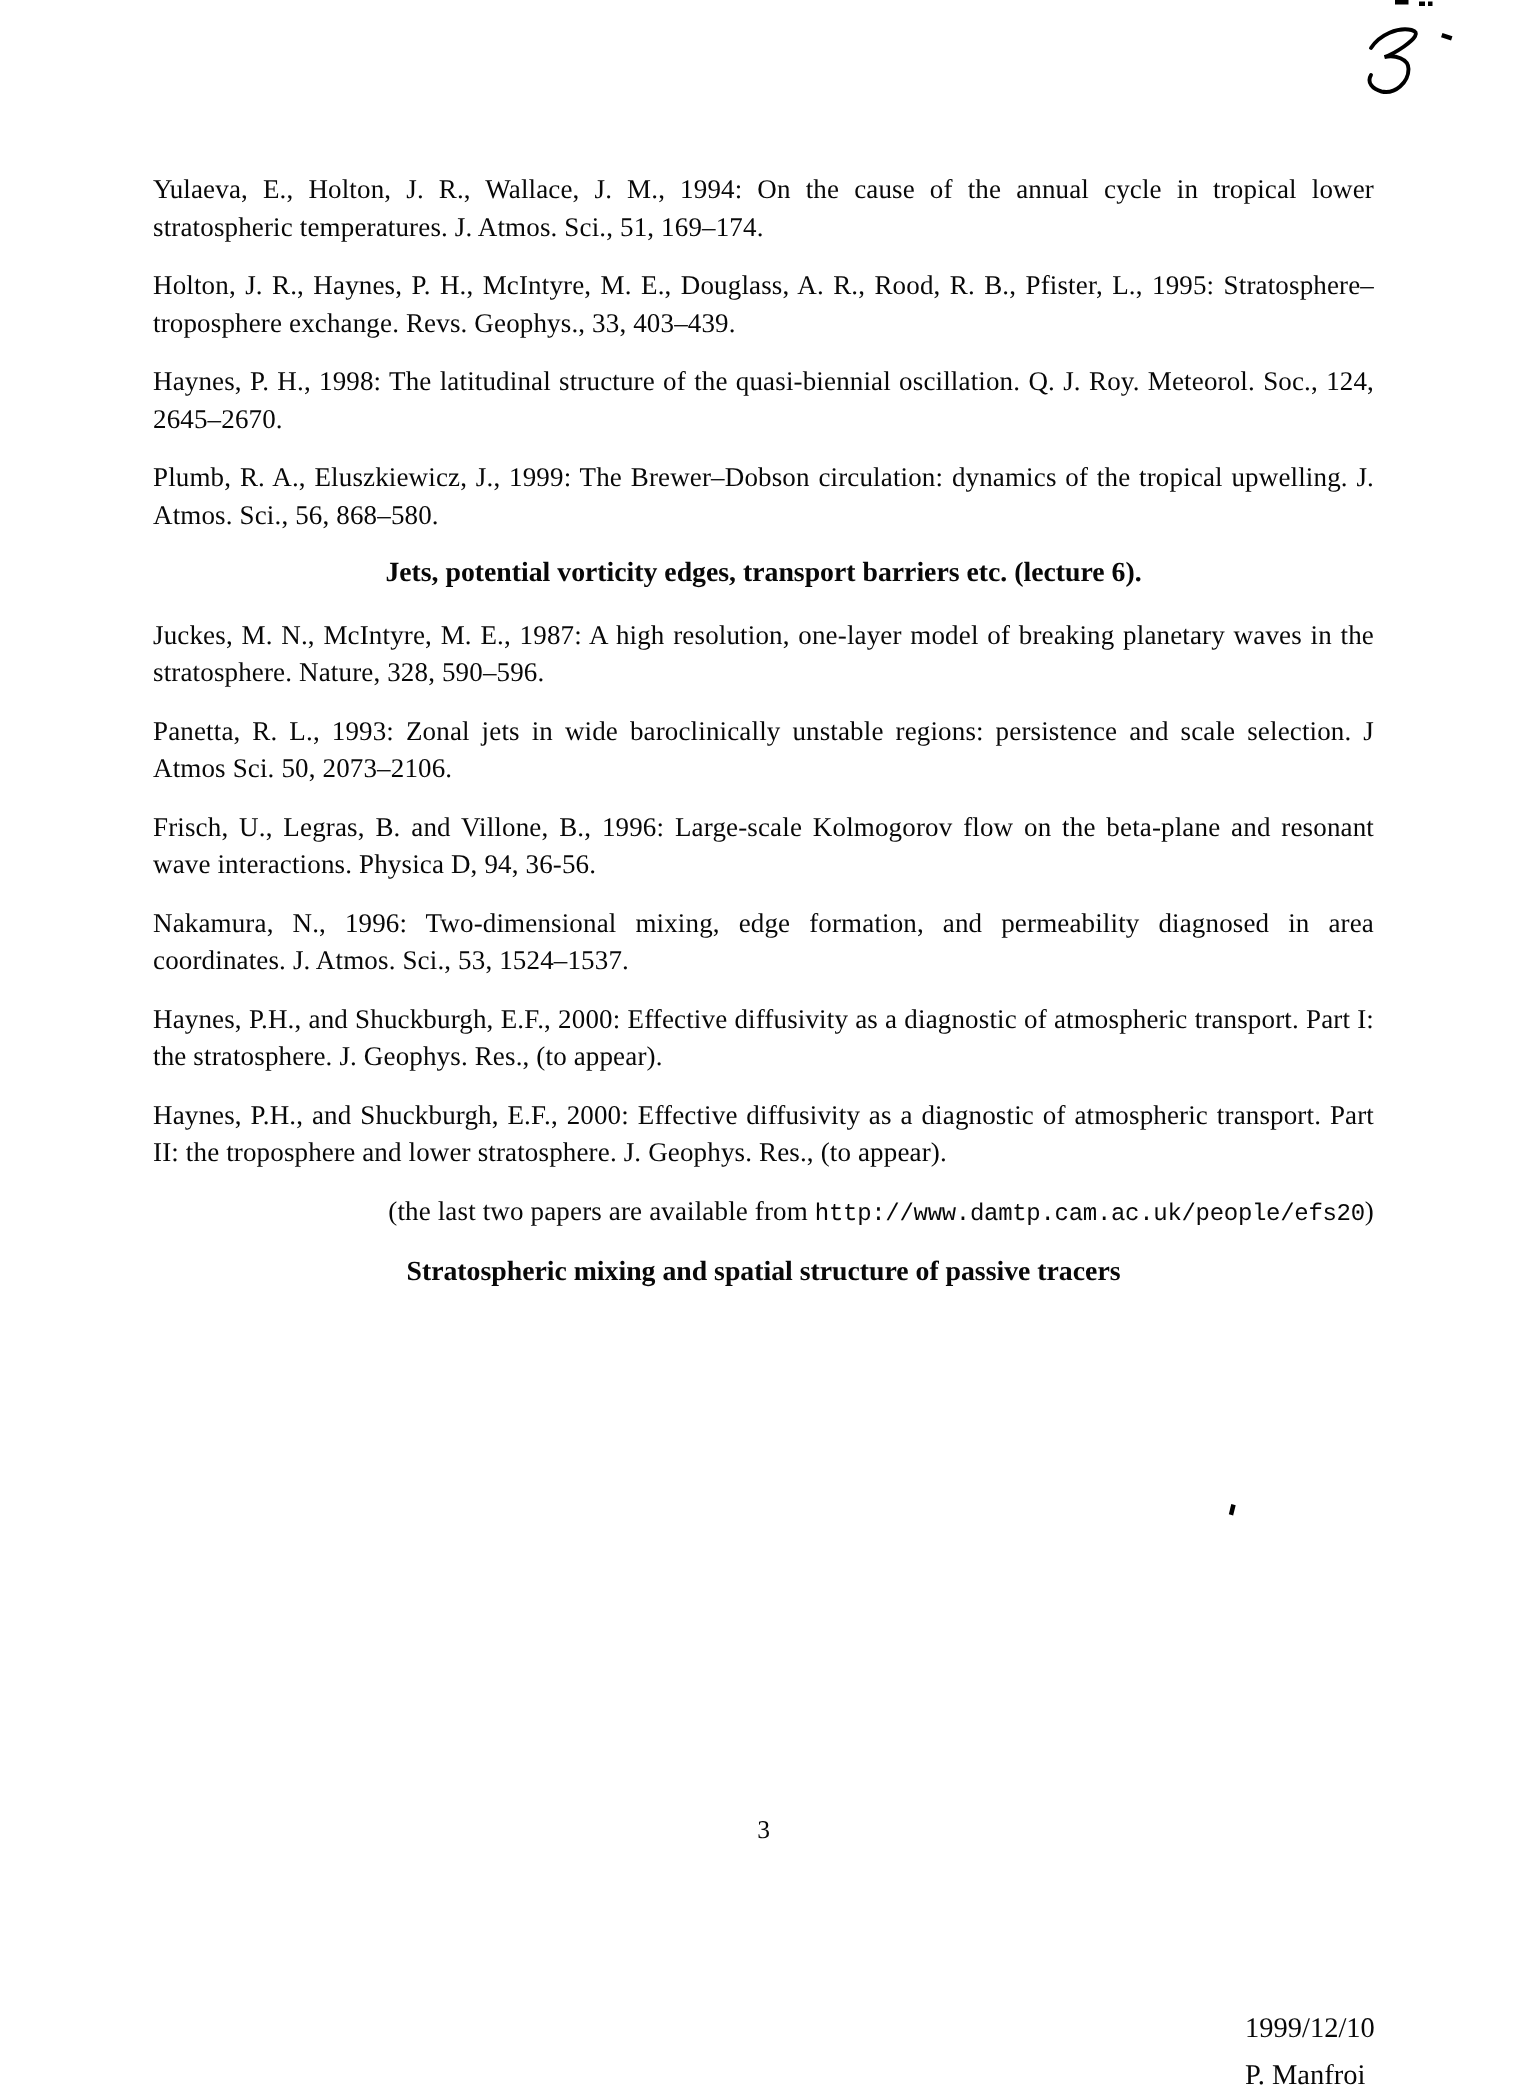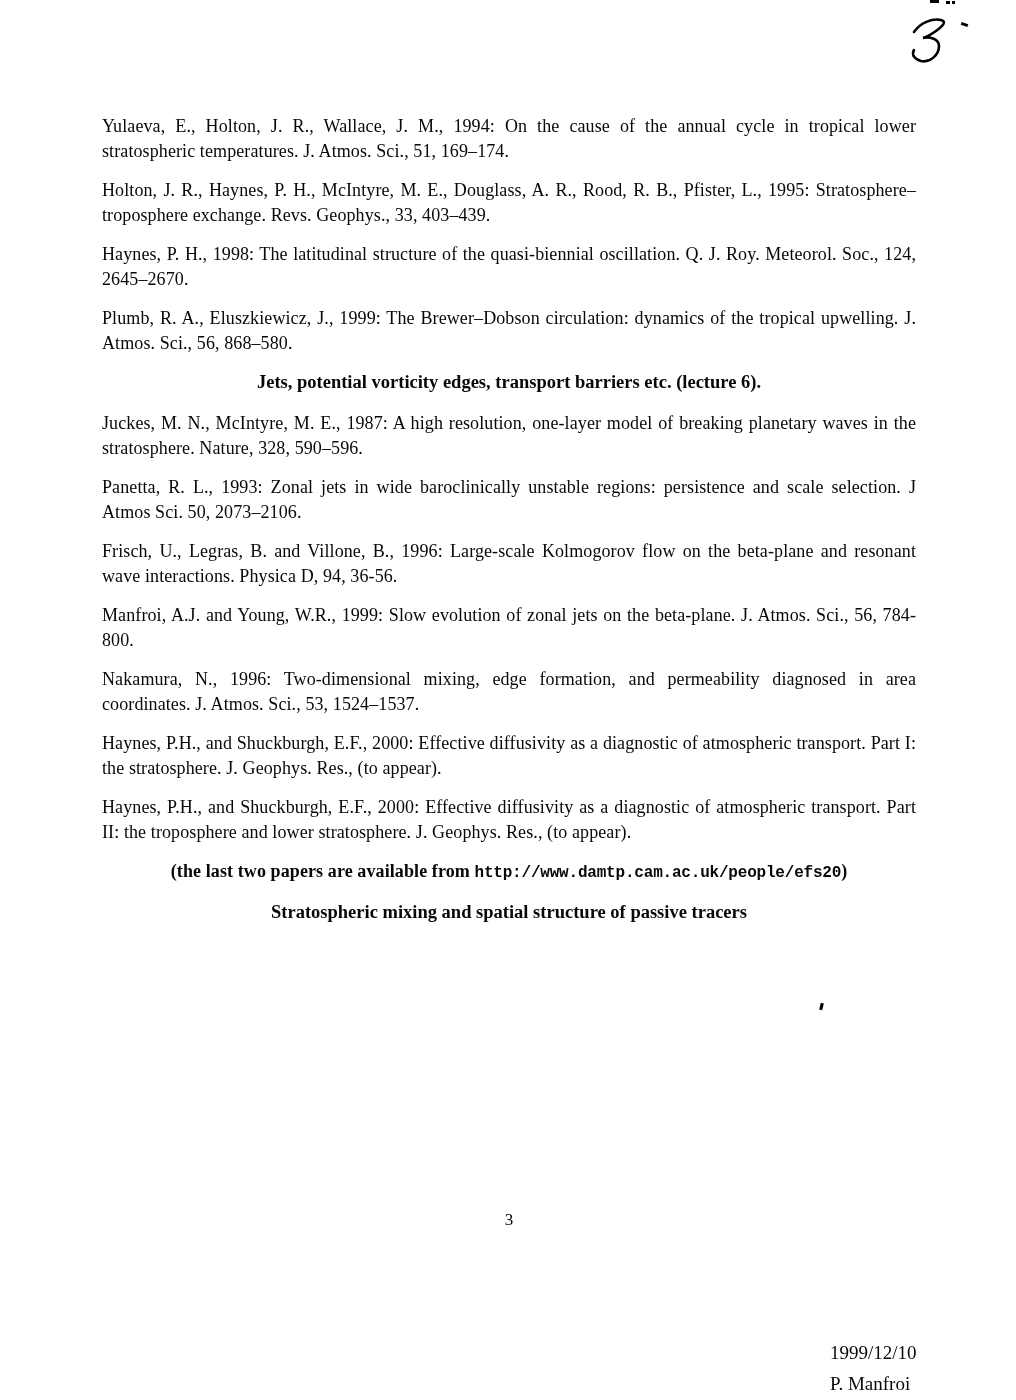--- a/index.html
+++ b/index.html
@@ -30,22 +30,21 @@
     letter-spacing: 0.1px;
   }
   .heading {
     margin: 4px 0 16px 0;
     font-size: 18.5px;
     line-height: 25px;
     font-weight: bold;
     text-align: center;
   }
   .note {
-    text-align: center;
-    font-weight: bold;
+    text-align: right;
   }
   .mono {
     font-family: "Liberation Mono", "DejaVu Sans Mono", monospace;
     font-size: 16px;
     letter-spacing: -0.2px;
   }
   .pagenum {
     position: absolute;
     left: 102px;
     width: 814px;
@@ -93,21 +92,20 @@
 
   <main class="textblock">
     <p class="ref">Yulaeva, E., Holton, J. R., Wallace, J. M., 1994: On the cause of the annual cycle in tropical lower stratospheric temperatures. J. Atmos. Sci., 51, 169–174.</p>
     <p class="ref">Holton, J. R., Haynes, P. H., McIntyre, M. E., Douglass, A. R., Rood, R. B., Pfister, L., 1995: Stratosphere–troposphere exchange. Revs. Geophys., 33, 403–439.</p>
     <p class="ref">Haynes, P. H., 1998: The latitudinal structure of the quasi-biennial oscillation. Q. J. Roy. Meteorol. Soc., 124, 2645–2670.</p>
     <p class="ref">Plumb, R. A., Eluszkiewicz, J., 1999: The Brewer–Dobson circulation: dynamics of the tropical upwelling. J. Atmos. Sci., 56, 868–580.</p>
     <p class="heading">Jets, potential vorticity edges, transport barriers etc. (lecture 6).</p>
     <p class="ref">Juckes, M. N., McIntyre, M. E., 1987: A high resolution, one-layer model of breaking planetary waves in the stratosphere. Nature, 328, 590–596.</p>
     <p class="ref">Panetta, R. L., 1993: Zonal jets in wide baroclinically unstable regions: persistence and scale selection. J Atmos Sci. 50, 2073–2106.</p>
     <p class="ref">Frisch, U., Legras, B. and Villone, B., 1996: Large-scale Kolmogorov flow on the beta-plane and resonant wave interactions. Physica D, 94, 36-56.</p>
-    <p class="ref">Manfroi, A.J. and Young, W.R., 1999: Slow evolution of zonal jets on the beta-plane. J. Atmos. Sci., 56, 784-800.</p>
     <p class="ref">Nakamura, N., 1996: Two-dimensional mixing, edge formation, and permeability diagnosed in area coordinates. J. Atmos. Sci., 53, 1524–1537.</p>
     <p class="ref">Haynes, P.H., and Shuckburgh, E.F., 2000: Effective diffusivity as a diagnostic of atmospheric transport. Part I: the stratosphere. J. Geophys. Res., (to appear).</p>
     <p class="ref">Haynes, P.H., and Shuckburgh, E.F., 2000: Effective diffusivity as a diagnostic of atmospheric transport. Part II: the troposphere and lower stratosphere. J. Geophys. Res., (to appear).</p>
     <p class="ref note"><span>(the last two papers are available from </span><span class="mono">http://www.damtp.cam.ac.uk/people/efs20</span><span>)</span></p>
     <p class="heading">Stratospheric mixing and spatial structure of passive tracers</p>
   </main>
 
   <div class="scan-mark mark-stray"></div>
 
   <div class="pagenum">3</div>

